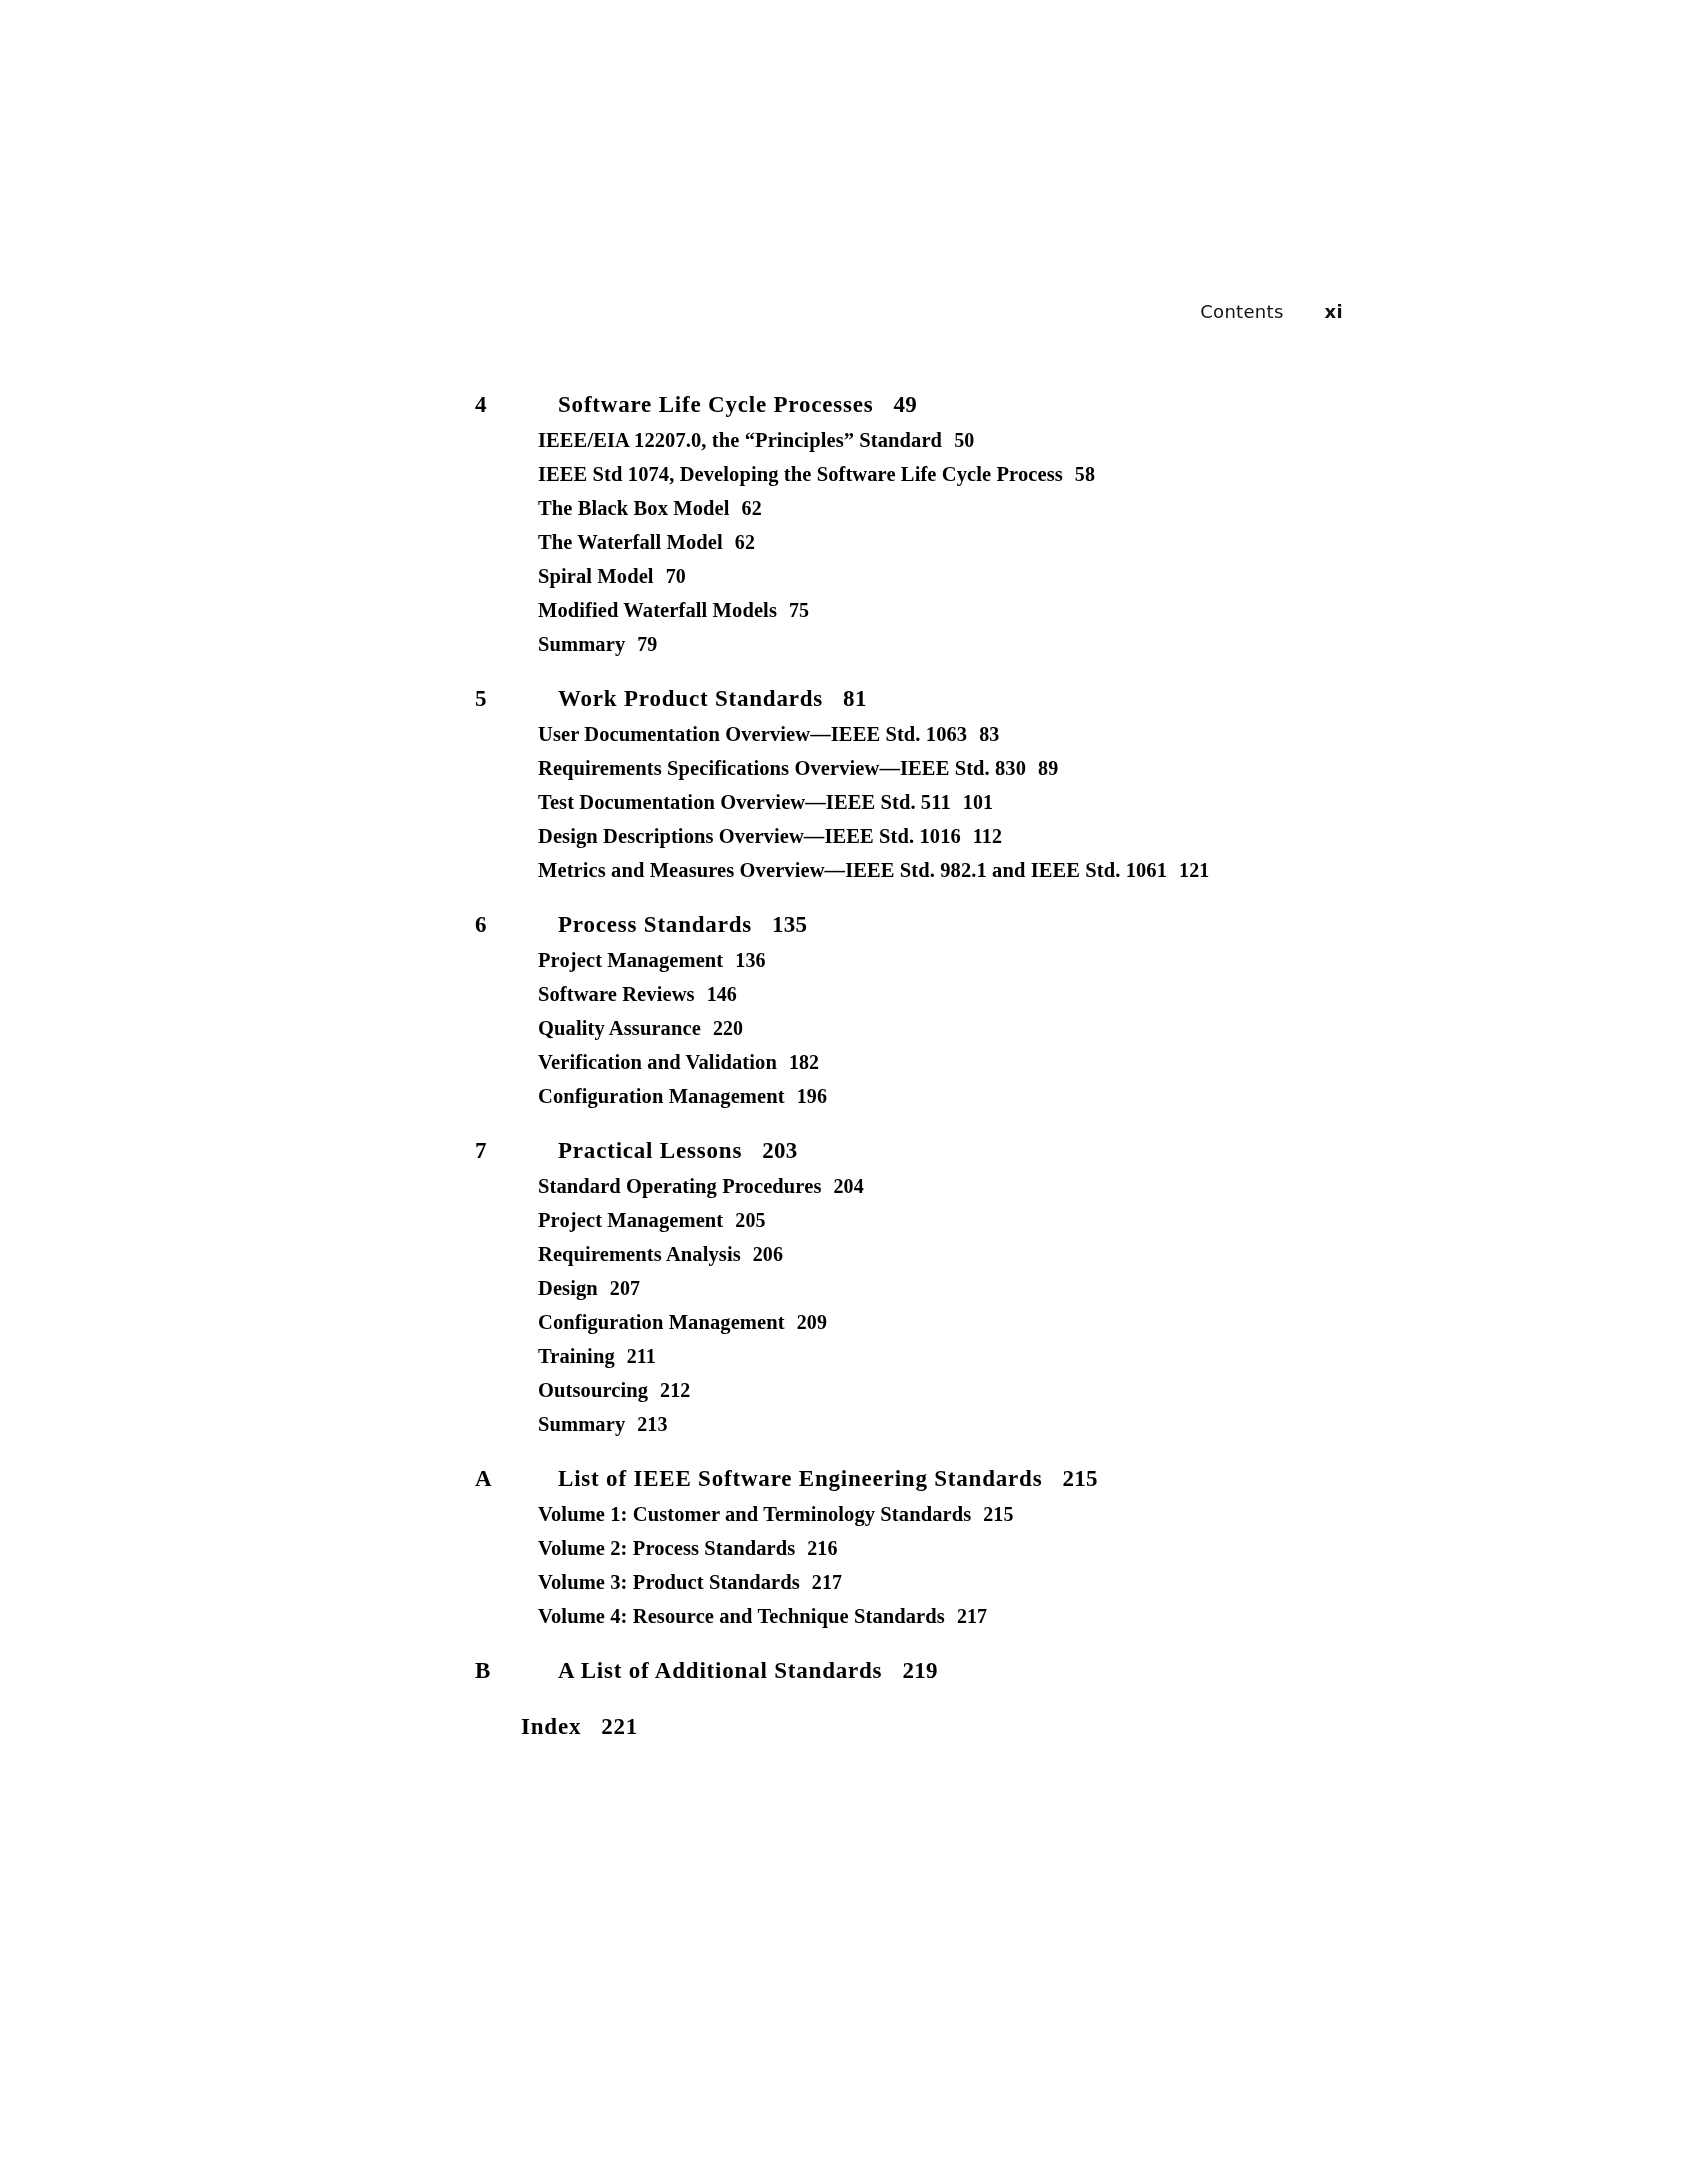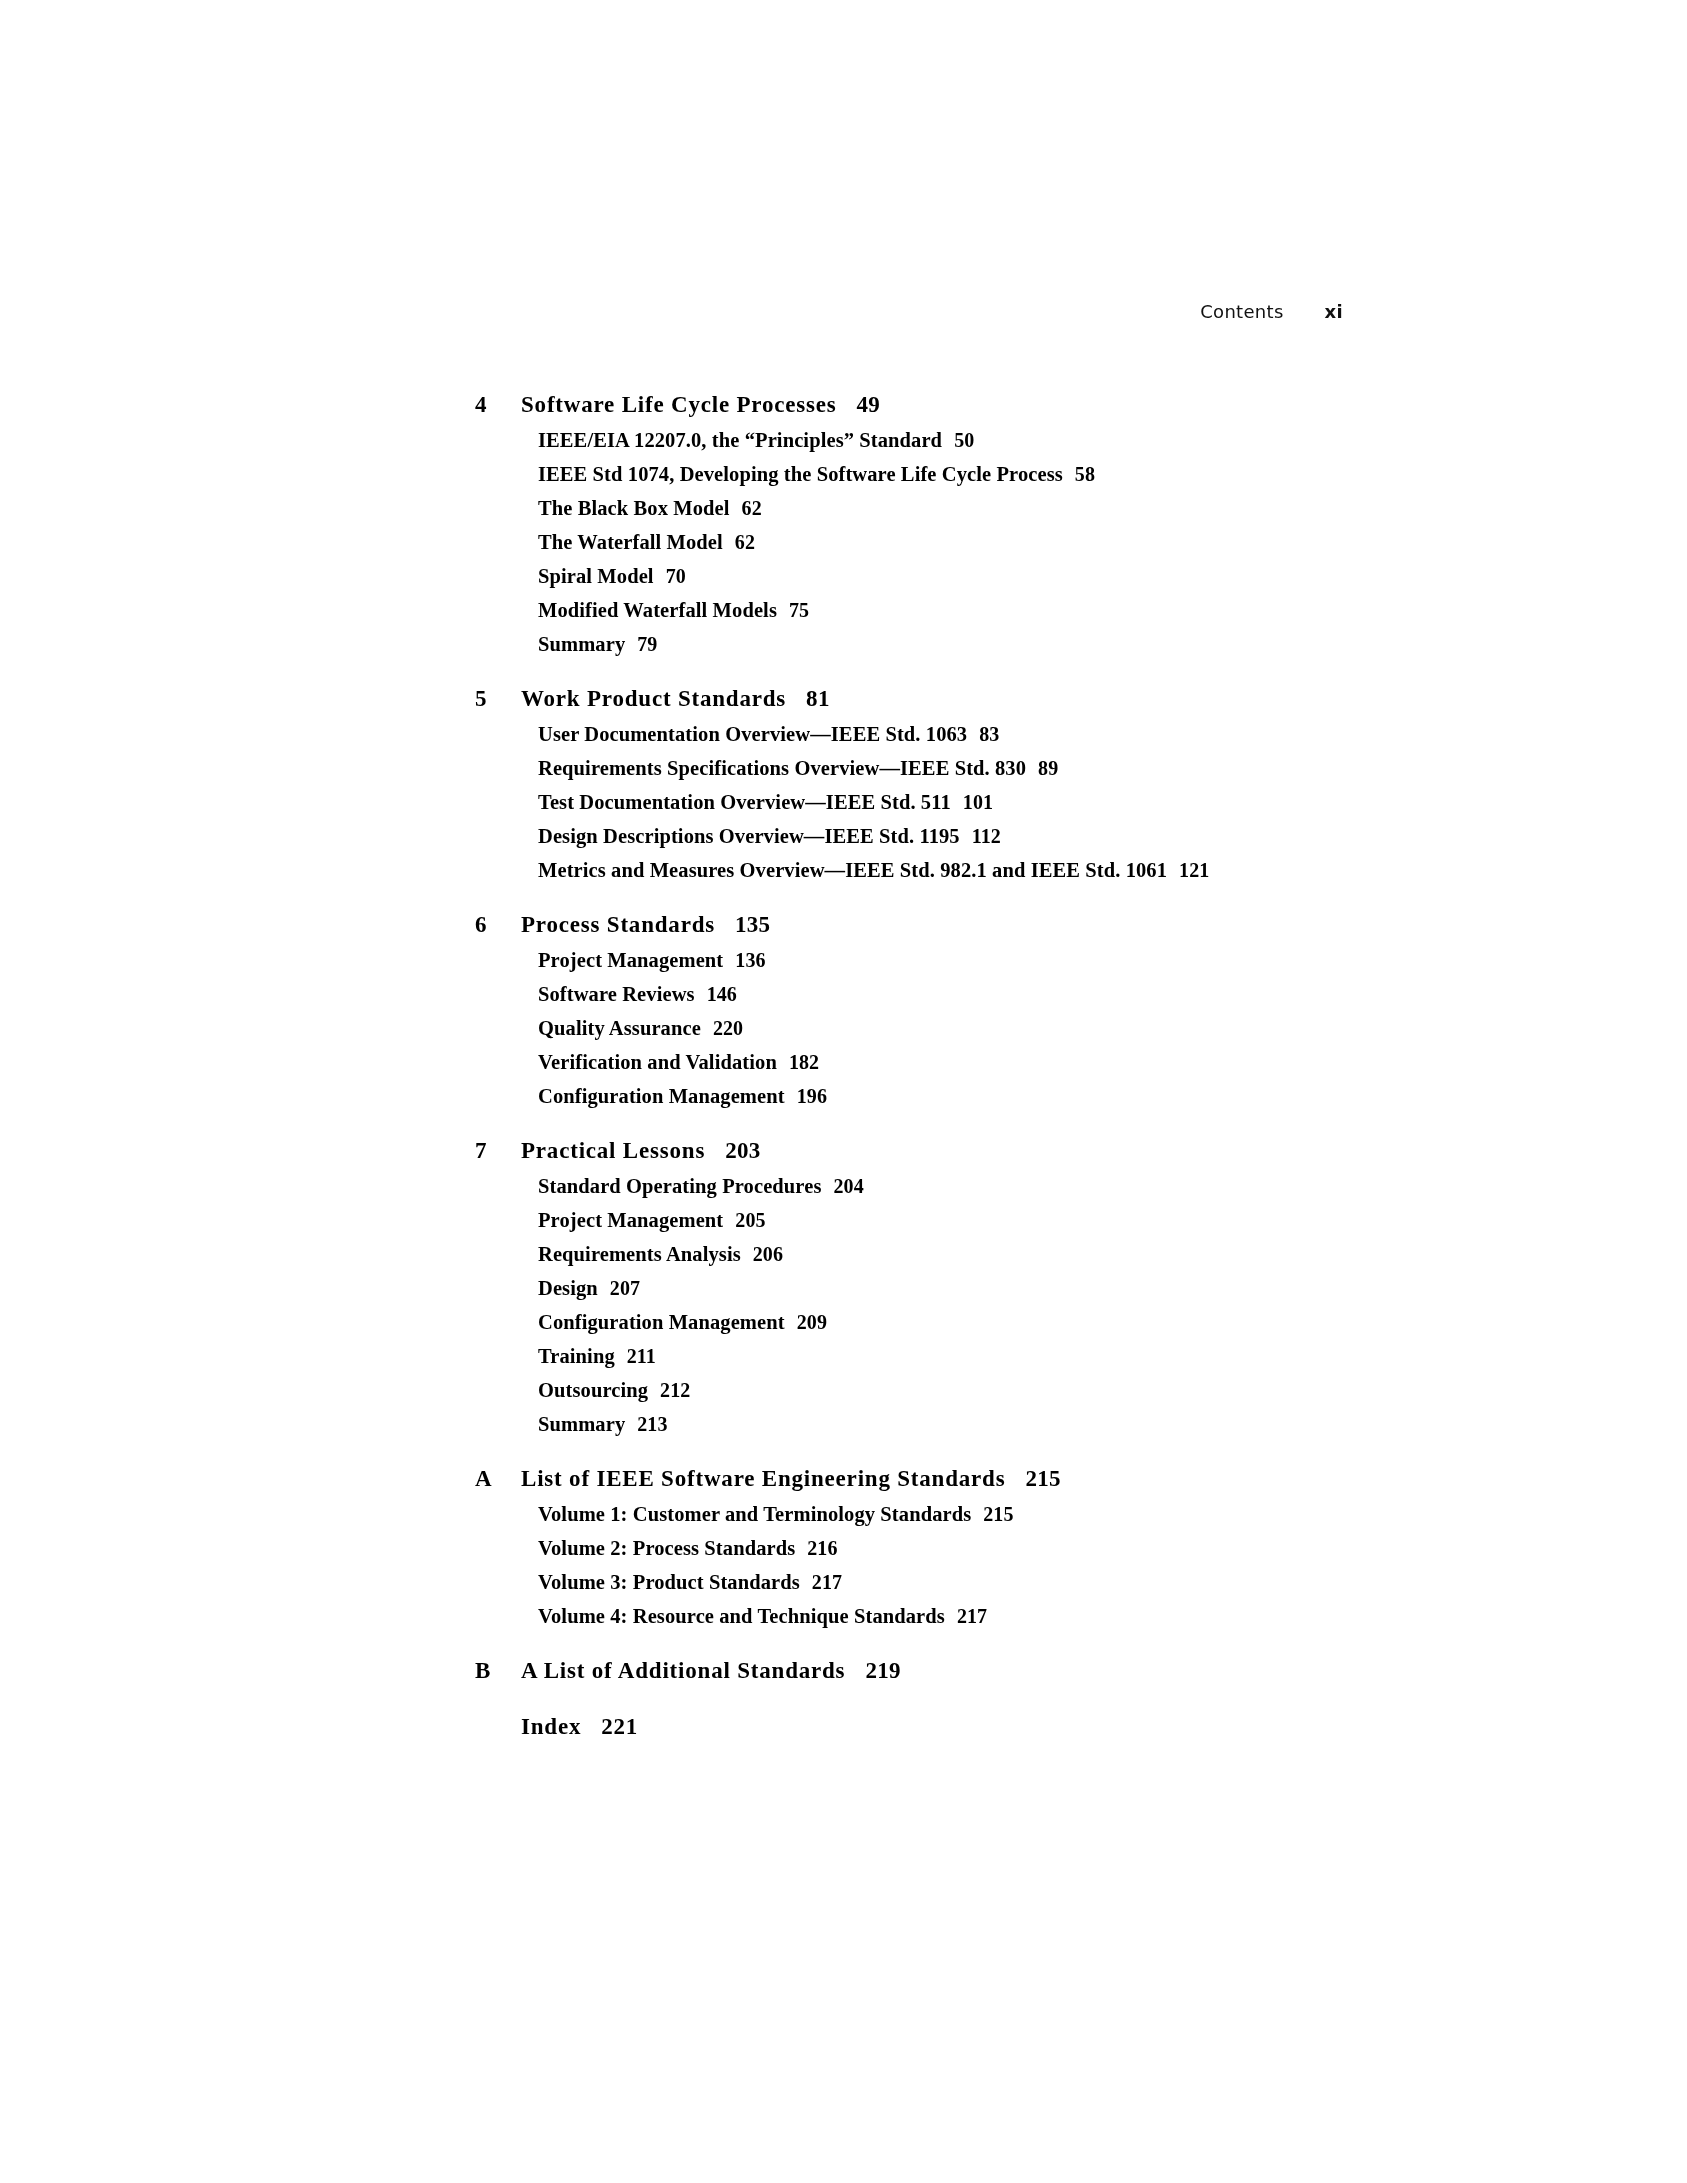--- a/index.html
+++ b/index.html
@@ -69,20 +69,21 @@
   }
   .chapter-num {
     width: 46px;
     flex: 0 0 46px;
     font-weight: bold;
     font-size: 23px;
   }
   .chapter-title {
     font-weight: bold;
     letter-spacing: 0.8px;
+    margin-left: 37px;
   }
   .chapter-page {
     font-weight: bold;
     margin-left: 20px;
     letter-spacing: 0.3px;
     text-align: right;
   }
 
   .sub-list {
     margin: 0;
@@ -153,21 +154,21 @@
     <div class="entry">
       <div class="chapter-line">
         <span class="chapter-num">5</span>
         <span class="chapter-title">Work Product Standards</span>
         <span class="chapter-page">81</span>
       </div>
       <ul class="sub-list">
         <li class="sub-item"><span class="sub-text">User Documentation Overview—IEEE Std. 1063</span><span class="sub-page">83</span></li>
         <li class="sub-item"><span class="sub-text">Requirements Specifications Overview—IEEE Std. 830</span><span class="sub-page">89</span></li>
         <li class="sub-item"><span class="sub-text">Test Documentation Overview—IEEE Std. 511</span><span class="sub-page">101</span></li>
-        <li class="sub-item"><span class="sub-text">Design Descriptions Overview—IEEE Std. 1195</span><span class="sub-page">112</span></li>
+        <li class="sub-item"><span class="sub-text">Design Descriptions Overview—IEEE Std. 1016</span><span class="sub-page">112</span></li>
         <li class="sub-item"><span class="sub-text">Metrics and Measures Overview—IEEE Std. 982.1 and IEEE Std. 1061</span><span class="sub-page">121</span></li>
       </ul>
     </div>
 
     <div class="entry">
       <div class="chapter-line">
         <span class="chapter-num">6</span>
         <span class="chapter-title">Process Standards</span>
         <span class="chapter-page">135</span>
       </div>

